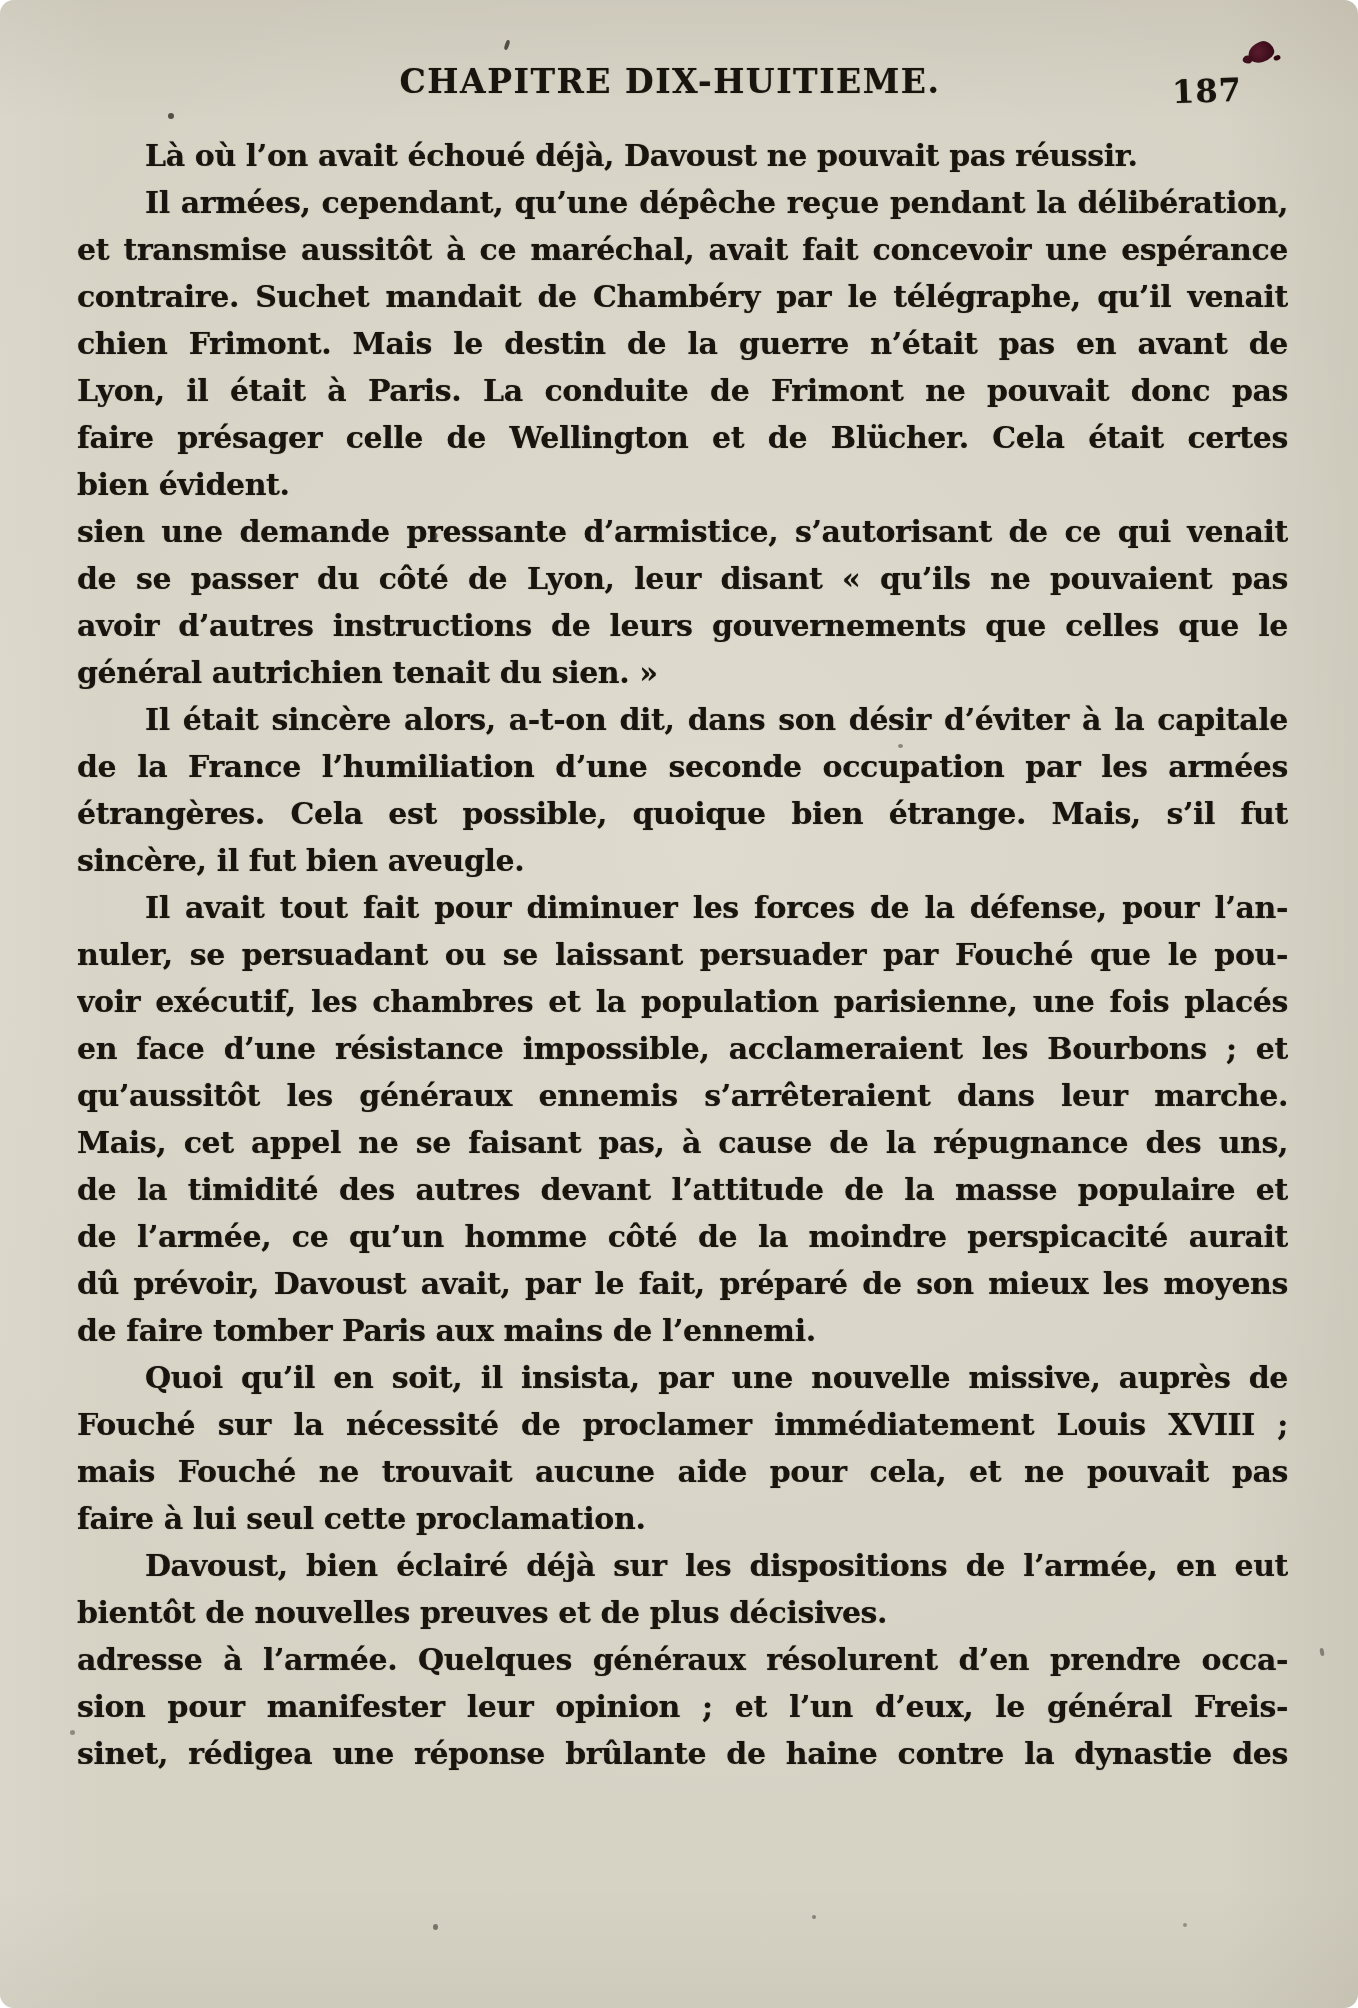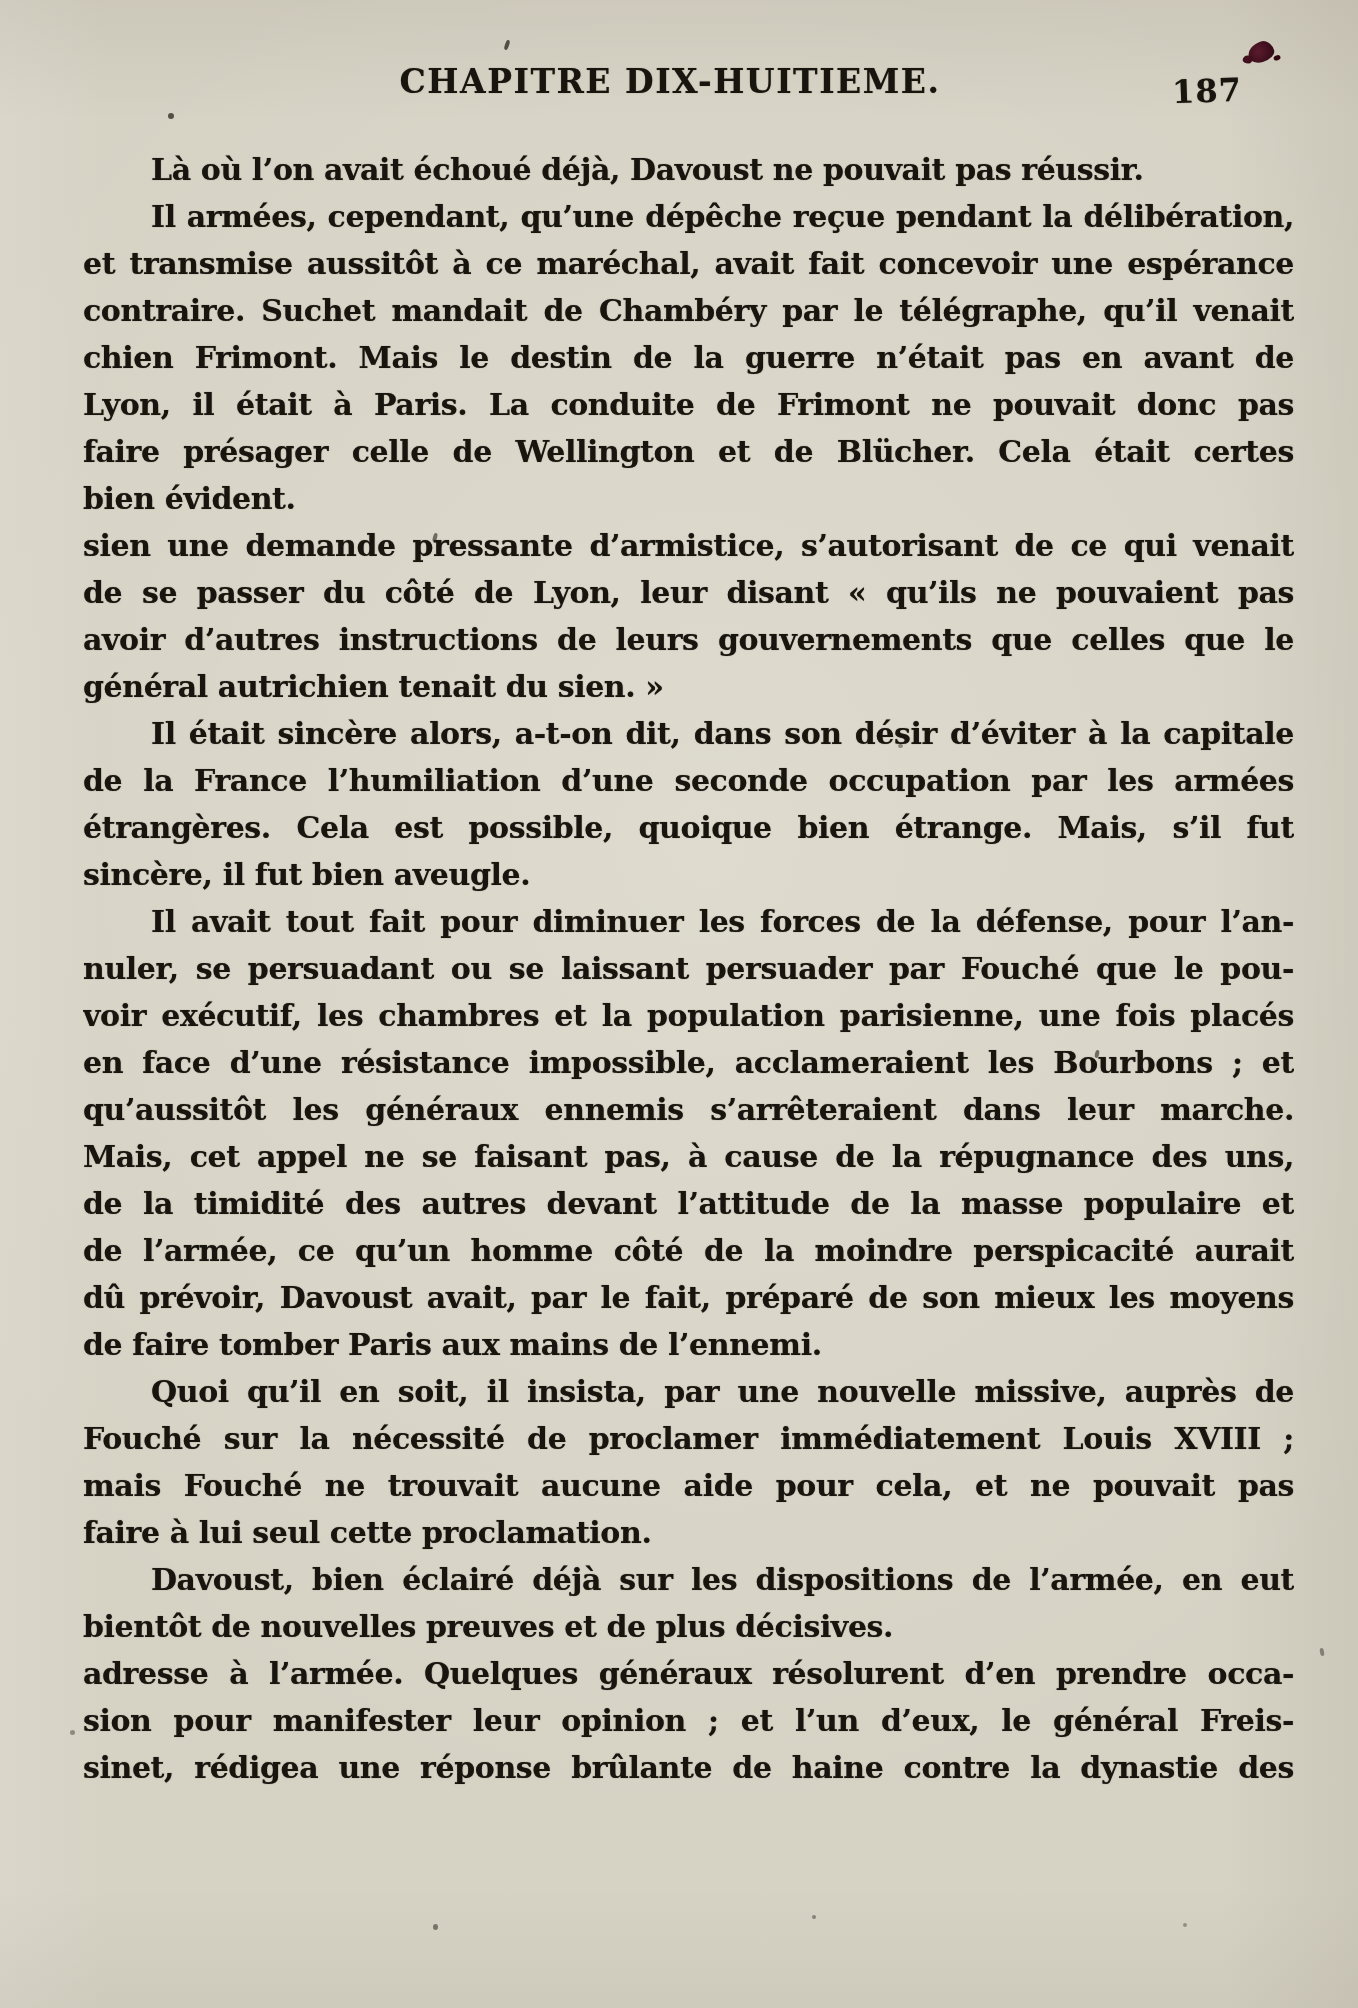--- a/index.html
+++ b/index.html
@@ -15,20 +15,21 @@
   }
   .page {
     position: relative;
     width: 1358px; height: 2008px;
     background:
       radial-gradient(ellipse 120% 90% at 52% 42%, rgba(255,255,250,0.20) 0%, rgba(255,255,250,0.0) 55%),
       radial-gradient(ellipse 140% 120% at 50% 50%, var(--paper) 55%, #c8c3b2 100%);
     background-color: var(--paper);
     overflow: hidden;
     color: var(--ink);
+    border-radius: 14px;
   }
   
   .page::before {
     content: "";
     position: absolute; inset: 0;
     background:
       linear-gradient(180deg, rgba(120,112,92,0.10) 0%, rgba(120,112,92,0.0) 6%, rgba(120,112,92,0.0) 94%, rgba(120,112,92,0.08) 100%),
       linear-gradient(90deg, rgba(255,255,248,0.10) 0%, rgba(120,112,92,0.0) 8%, rgba(120,112,92,0.0) 90%, rgba(120,112,92,0.10) 100%);
     pointer-events: none;
   }
@@ -67,21 +68,21 @@
   }
   .ink-blot::before {
     content: "";
     position: absolute; right: -4px; bottom: -3px;
     width: 7px; height: 5px;
     background: #30070f;
     border-radius: 50%;
   }
   .textblock {
     position: absolute;
-    left: 83px; top: 132px; width: 1211px; margin-top: 14px;
+    left: 77px; top: 132px; width: 1211px;
   }
   .line {
     height: 47px; line-height: 47px;
     font-size: 30px; font-weight: 700;
     letter-spacing: -0.4px;
     text-align: justify;
     text-align-last: justify;
     overflow: hidden;
     text-shadow: 0 0 1px rgba(24,21,15,0.55);
   }

